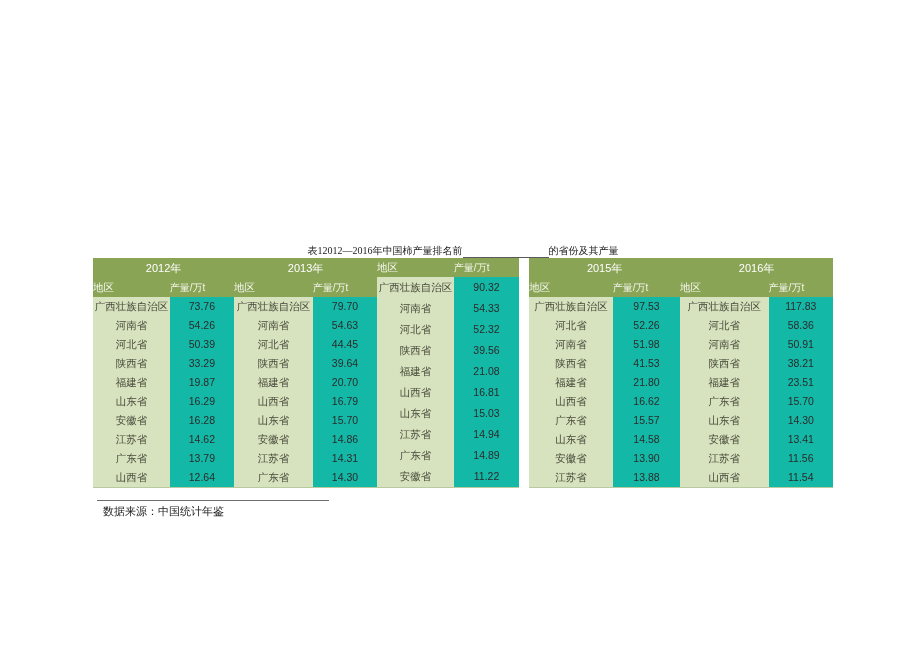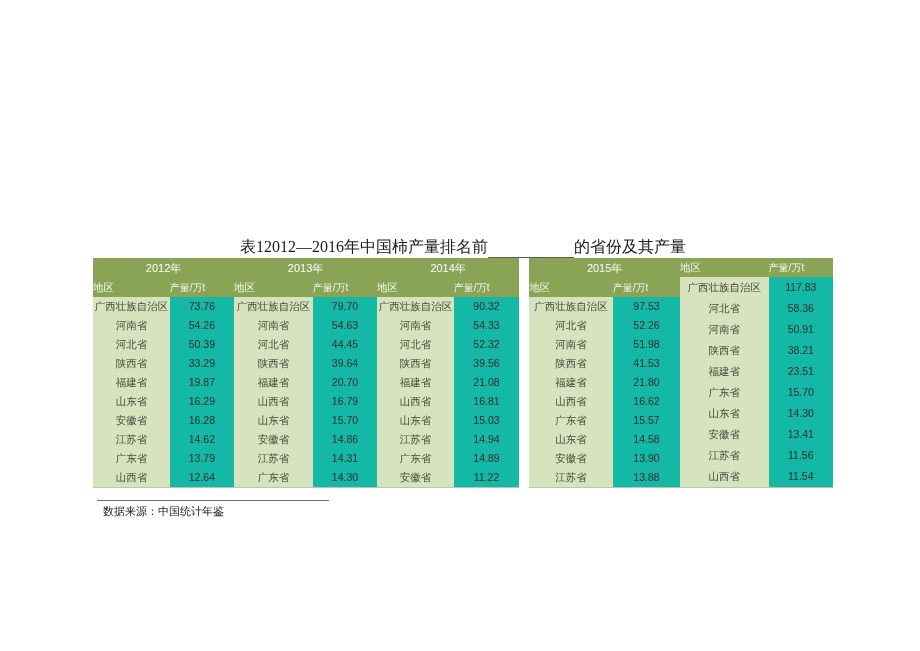--- a/index.html
+++ b/index.html
@@ -26,21 +26,21 @@
   
   .title-row {
     position: absolute;
     left: 93px;
     top: 240px;
     width: 740px;
     height: 18px;
     display: flex;
     align-items: flex-end;
     justify-content: center;
-    font-size: 16px;
+    font-size: 10px;
     color: #1b1b1b;
     letter-spacing: 0px;
     white-space: nowrap;
   }
   .title-part { display: inline-block; }
   .title-blank {
     display: inline-block;
     width: 86px;
     border-bottom: 1px solid #5a5a5a;
     height: 13px;
@@ -271,23 +271,20 @@
               <td class="value">14.30</td>
             </tr>
           </tbody>
         </table>
         <table class="ytab">
           <colgroup>
             <col style="width: 78px;">
             <col style="width: 66px;">
           </colgroup>
           <thead>
-            <tr>
-              <th class="yearhead" colspan="2">2014年</th>
-            </tr>
             <tr>
               <th class="subhead">地区</th>
               <th class="subhead unit">产量/万t</th>
             </tr>
           </thead>
           <tbody>
             <tr>
               <td class="region">广西壮族自治区</td>
               <td class="value">90.32</td>
             </tr>
@@ -389,20 +386,23 @@
             </tr>
           </tbody>
         </table>
         <table class="ytab">
           <colgroup>
             <col style="width: 90px;">
             <col style="width: 65px;">
           </colgroup>
           <thead>
             <tr>
+              <th class="yearhead" colspan="2">2016年</th>
+            </tr>
+            <tr>
               <th class="subhead">地区</th>
               <th class="subhead unit">产量/万t</th>
             </tr>
           </thead>
           <tbody>
             <tr>
               <td class="region">广西壮族自治区</td>
               <td class="value">117.83</td>
             </tr>
             <tr>

